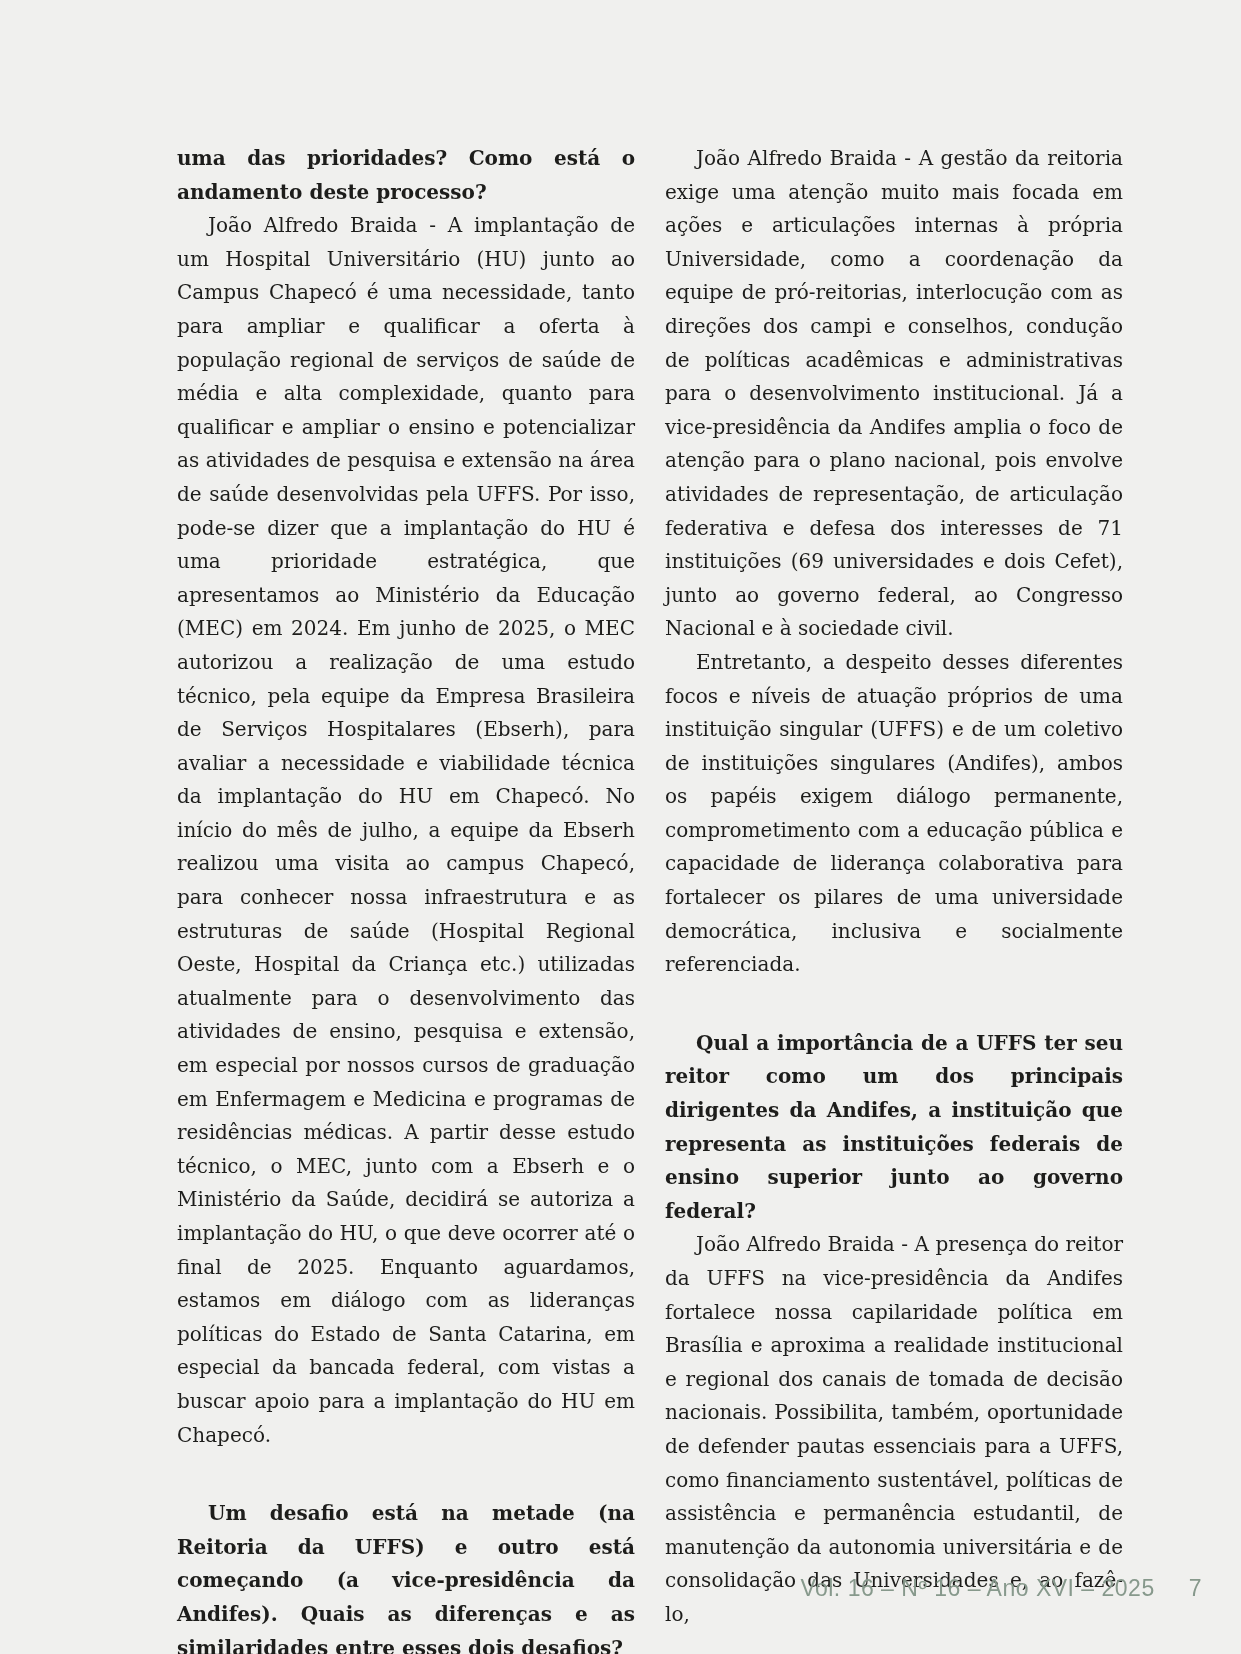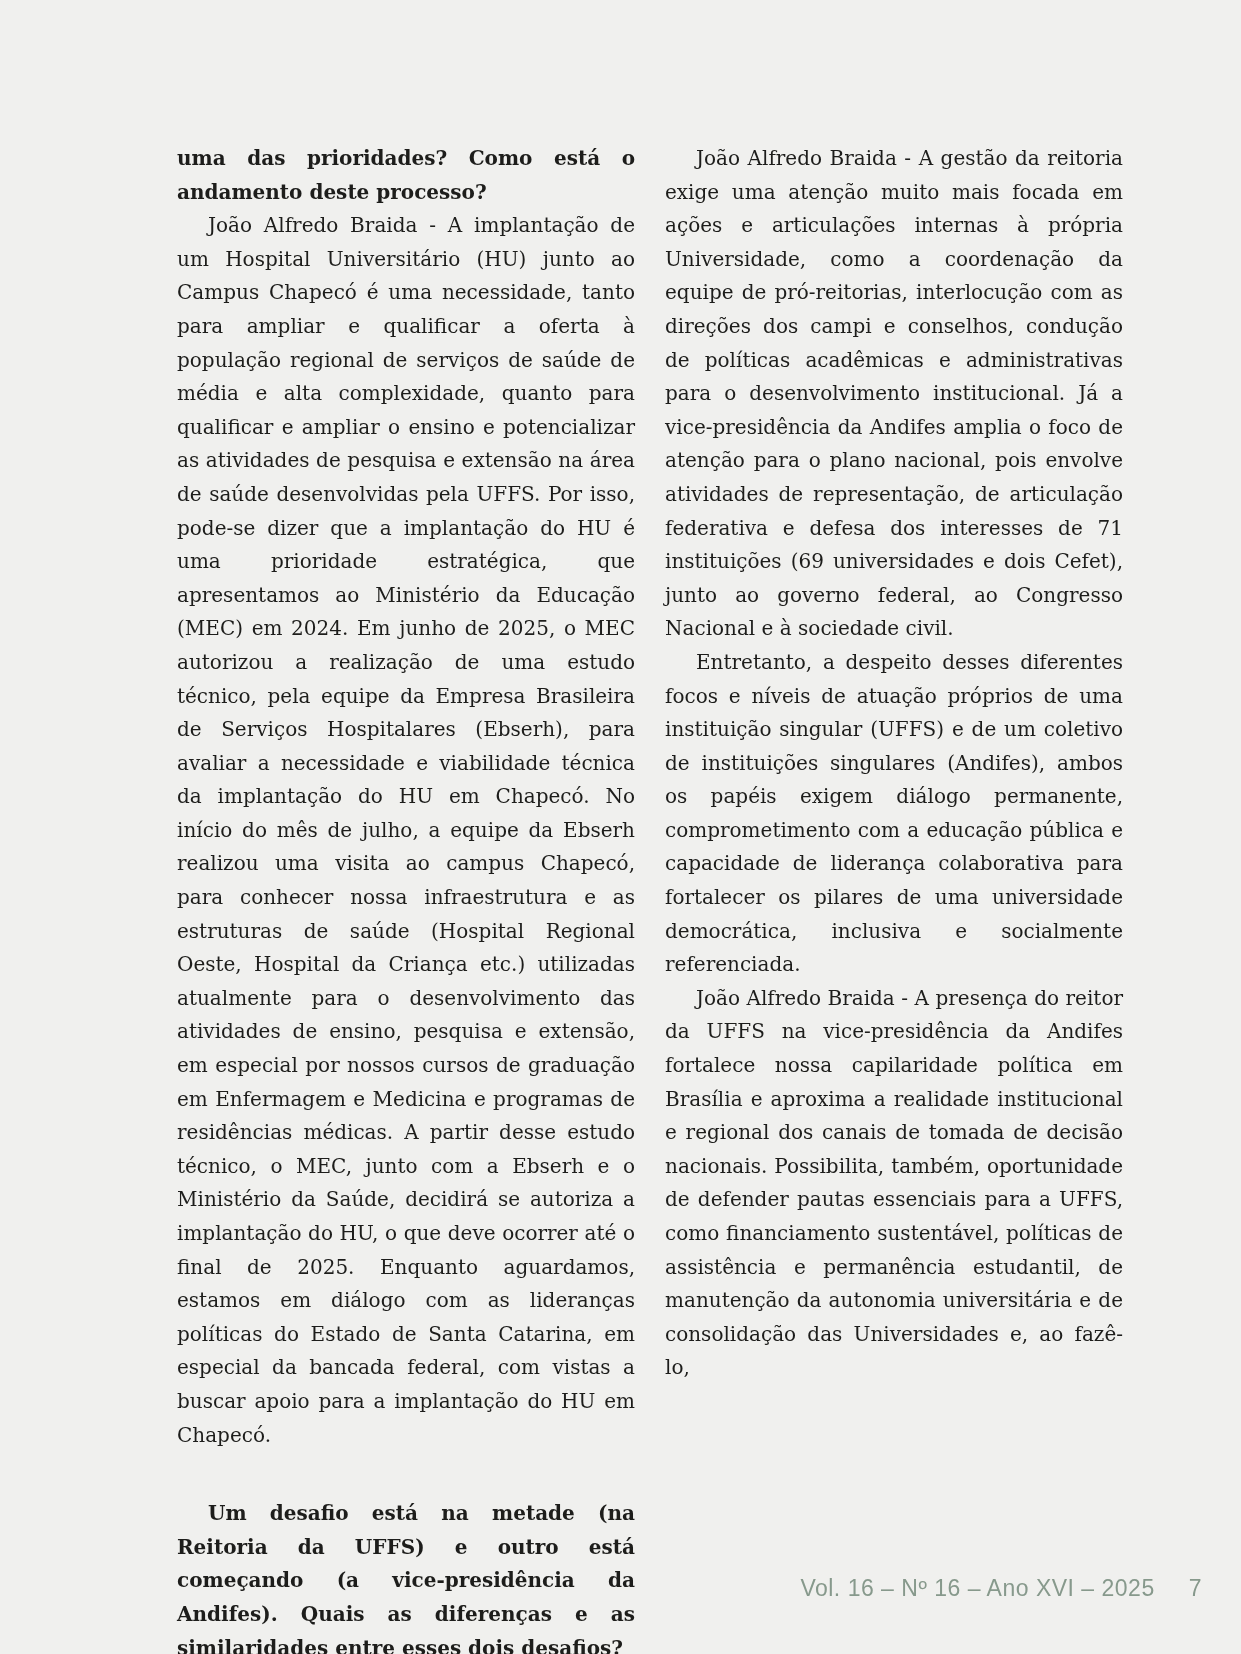--- a/index.html
+++ b/index.html
@@ -72,20 +72,21 @@
 
   <div class="columns">
     <div class="col">
         <p class="question-continuation">uma das prioridades? Como está o andamento deste processo?</p>
         <p class="answer"><span class="speaker">João Alfredo Braida</span> - A implantação de um Hospital Universitário (HU) junto ao Campus Chapecó é uma necessidade, tanto para ampliar e qualificar a oferta à população regional de serviços de saúde de média e alta complexidade, quanto para qualificar e ampliar o ensino e potencializar as atividades de pesquisa e extensão na área de saúde desenvolvidas pela UFFS. Por isso, pode-se dizer que a implantação do HU é uma prioridade estratégica, que apresentamos ao Ministério da Educação (MEC) em 2024. Em junho de 2025, o MEC autorizou a realização de uma estudo técnico, pela equipe da Empresa Brasileira de Serviços Hospitalares (Ebserh), para avaliar a necessidade e viabilidade técnica da implantação do HU em Chapecó. No início do mês de julho, a equipe da Ebserh realizou uma visita ao campus Chapecó, para conhecer nossa infraestrutura e as estruturas de saúde (Hospital Regional Oeste, Hospital da Criança etc.) utilizadas atualmente para o desenvolvimento das atividades de ensino, pesquisa e extensão, em especial por nossos cursos de graduação em Enfermagem e Medicina e programas de residências médicas. A partir desse estudo técnico, o MEC, junto com a Ebserh e o Ministério da Saúde, decidirá se autoriza a implantação do HU, o que deve ocorrer até o final de 2025. Enquanto aguardamos, estamos em diálogo com as lideranças políticas do Estado de Santa Catarina, em especial da bancada federal, com vistas a buscar apoio para a implantação do HU em Chapecó.</p>
         <p class="question">Um desafio está na metade (na Reitoria da UFFS) e outro está começando (a vice-presidência da Andifes). Quais as diferenças e as similaridades entre esses dois desafios?</p>
       </div>
     <div class="col">
         <p class="answer"><span class="speaker">João Alfredo Braida</span> - A gestão da reitoria exige uma atenção muito mais focada em ações e articulações internas à própria Universidade, como a coordenação da equipe de pró-reitorias, interlocução com as direções dos campi e conselhos, condução de políticas acadêmicas e administrativas para o desenvolvimento institucional. Já a vice-presidência da Andifes amplia o foco de atenção para o plano nacional, pois envolve atividades de representação, de articulação federativa e defesa dos interesses de 71 instituições (69 universidades e dois Cefet), junto ao governo federal, ao Congresso Nacional e à sociedade civil.</p>
         <p class="body">Entretanto, a despeito desses diferentes focos e níveis de atuação próprios de uma instituição singular (UFFS) e de um coletivo de instituições singulares (Andifes), ambos os papéis exigem diálogo permanente, comprometimento com a educação pública e capacidade de liderança colaborativa para fortalecer os pilares de uma universidade democrática, inclusiva e socialmente referenciada.</p>
+        <p class="question">Qual a importância de a UFFS ter seu reitor como um dos principais dirigentes da Andifes, a instituição que representa as instituições federais de ensino superior junto ao governo federal?</p>
         <p class="answer"><span class="speaker">João Alfredo Braida</span> - A presença do reitor da UFFS na vice-presidência da Andifes fortalece nossa capilaridade política em Brasília e aproxima a realidade institucional e regional dos canais de tomada de decisão nacionais. Possibilita, também, oportunidade de defender pautas essenciais para a UFFS, como financiamento sustentável, políticas de assistência e permanência estudantil, de manutenção da autonomia universitária e de consolidação das Universidades e, ao fazê-lo,</p>
       </div>
   </div>
 
   <div class="footer">
     <span>Vol. 16 – Nº 16 – Ano XVI – 2025</span>
     <span>7</span>
   </div>
 
 </div>

